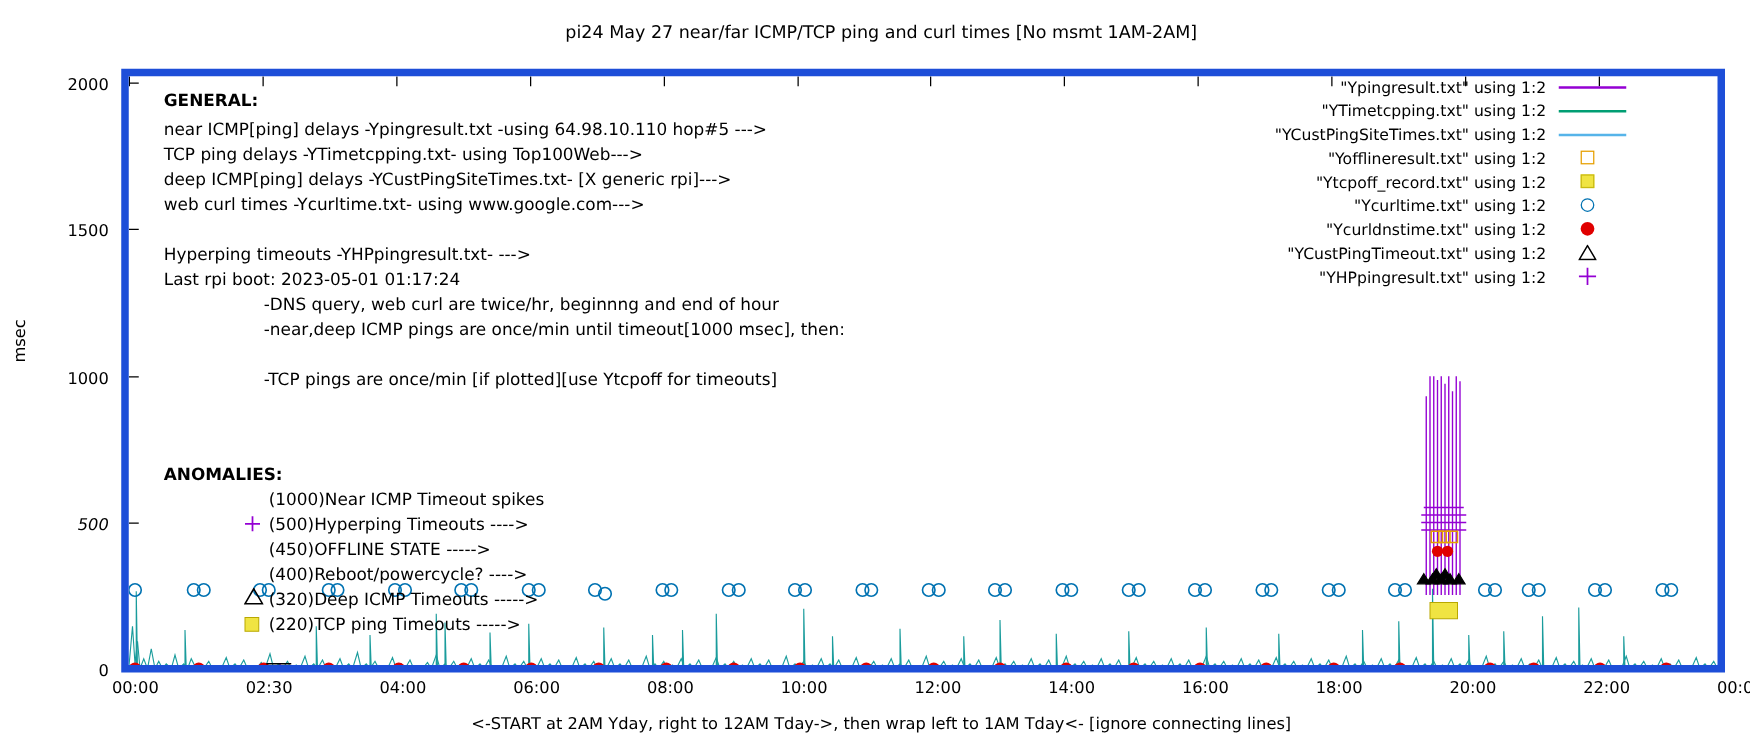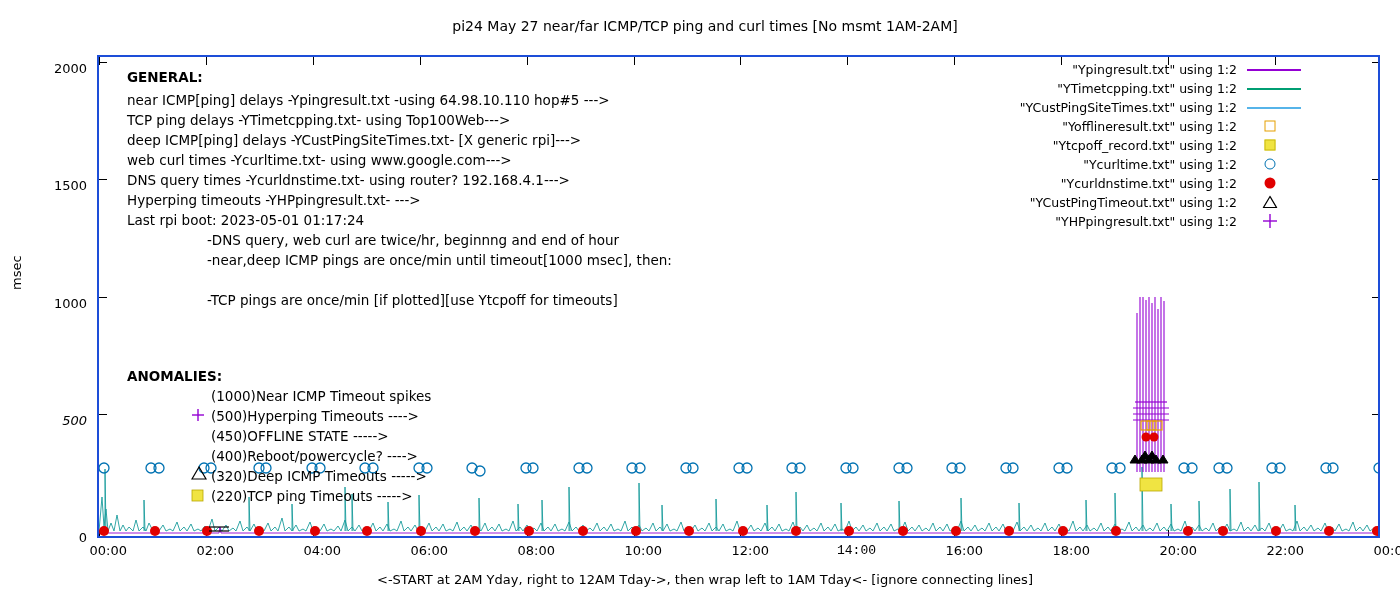--- a/index.html
+++ b/index.html
@@ -20,21 +20,21 @@
     position:absolute;left:4px;top:290px;
     font-size:13px;
     transform:rotate(-90deg);transform-origin:left top;
   }
   .xlabel{
     position:absolute;left:0;top:572px;width:1400px;text-align:center;
     font-size:13px;
   }
   .plot{
     position:absolute;left:92px;top:55px;width:1283px;height:483px;
-    border:2px solid #1d4ed8;
+    border:6px solid #1d4ed8;
     box-sizing:border-box;
     overflow:hidden;
   }
   .ytick{
     position:absolute;right:1px;width:60px;text-align:right;
     font-size:13px;
   }
   .xtick{
     position:absolute;width:60px;text-align:right;font-size:13px;top:543px;
   }
@@ -71,27 +71,27 @@
   <div class="ylabel">msec</div>
   <div class="xlabel">&lt;-START at 2AM Yday, right to 12AM Tday-&gt;, then wrap left to 1AM Tday&lt;- [ignore connecting lines]</div>
 
   <div class="ytick" style="left:22px;top:61px;">2000</div>
   <div class="ytick" style="left:22px;top:178px;">1500</div>
   <div class="ytick" style="left:22px;top:296px;">1000</div>
   <div class="ytick" style="left:22px;top:413px;font-style:italic;">500</div>
   <div class="ytick" style="left:22px;top:530px;">0</div>
 
   <div class="xtick" style="left:62px;">00:00</div>
-  <div class="xtick" style="left:169px;">02:00</div>
+  <div class="xtick" style="left:169px;">02:30</div>
   <div class="xtick" style="left:276px;">04:00</div>
   <div class="xtick" style="left:383px;">06:00</div>
   <div class="xtick" style="left:490px;">08:00</div>
   <div class="xtick" style="left:597px;">10:00</div>
   <div class="xtick" style="left:704px;">12:00</div>
-  <div class="xtick" style="left:811px;font-family:Liberation Mono, monospace;">14:00</div>
+  <div class="xtick" style="left:811px;">14:00</div>
   <div class="xtick" style="left:918px;">16:00</div>
   <div class="xtick" style="left:1025px;">18:00</div>
   <div class="xtick" style="left:1132px;">20:00</div>
   <div class="xtick" style="left:1239px;">22:00</div>
   <div class="xtick" style="left:1346px;">00:00</div>
 
   <div class="plot">
     <svg width="1281" height="481" viewBox="0 0 1281 481">
 
       <g stroke="#000" stroke-width="1">
@@ -334,21 +334,20 @@
         <line x1="110" y1="470" x2="130" y2="470"></line>
         <line x1="110" y1="474" x2="130" y2="474"></line>
       </g>
     </svg>
 
     <div class="txtblock b" style="left:28px;top:12px;">GENERAL:</div>
     <div class="txtblock" style="left:28px;top:35px;">near ICMP[ping] delays -Ypingresult.txt -using 64.98.10.110 hop#5 ---&gt;</div>
     <div class="txtblock" style="left:28px;top:55px;">TCP ping delays -YTimetcpping.txt- using Top100Web---&gt;</div>
     <div class="txtblock" style="left:28px;top:95px;">web curl times -Ycurltime.txt- using www.google.com---&gt;</div>
     <div class="txtblock" style="left:28px;top:75px;">deep ICMP[ping] delays -YCustPingSiteTimes.txt- [X generic rpi]---&gt;</div>
-    <div class="txtblock" style="left:28px;top:115px;">DNS query times -Ycurldnstime.txt- using router? 192.168.4.1---&gt;</div>
     <div class="txtblock" style="left:28px;top:135px;">Hyperping timeouts -YHPpingresult.txt- ---&gt;</div>
     <div class="txtblock" style="left:28px;top:155px;">Last rpi boot: 2023-05-01 01:17:24</div>
     <div class="txtblock" style="left:108px;top:175px;">-DNS query, web curl are twice/hr, beginnng and end of hour</div>
     <div class="txtblock" style="left:108px;top:195px;">-near,deep ICMP pings are once/min until timeout[1000 msec], then:</div>
     <div class="txtblock" style="left:108px;top:235px;">-TCP pings are once/min [if plotted][use Ytcpoff for timeouts]</div>
 
     <div class="txtblock b" style="left:28px;top:311px;">ANOMALIES:</div>
     <div class="txtblock" style="left:112px;top:331px;">(1000)Near ICMP Timeout spikes</div>
     <div class="txtblock" style="left:112px;top:351px;">(500)Hyperping Timeouts ----&gt;</div>
     <div class="txtblock" style="left:112px;top:371px;">(450)OFFLINE STATE -----&gt;</div>

